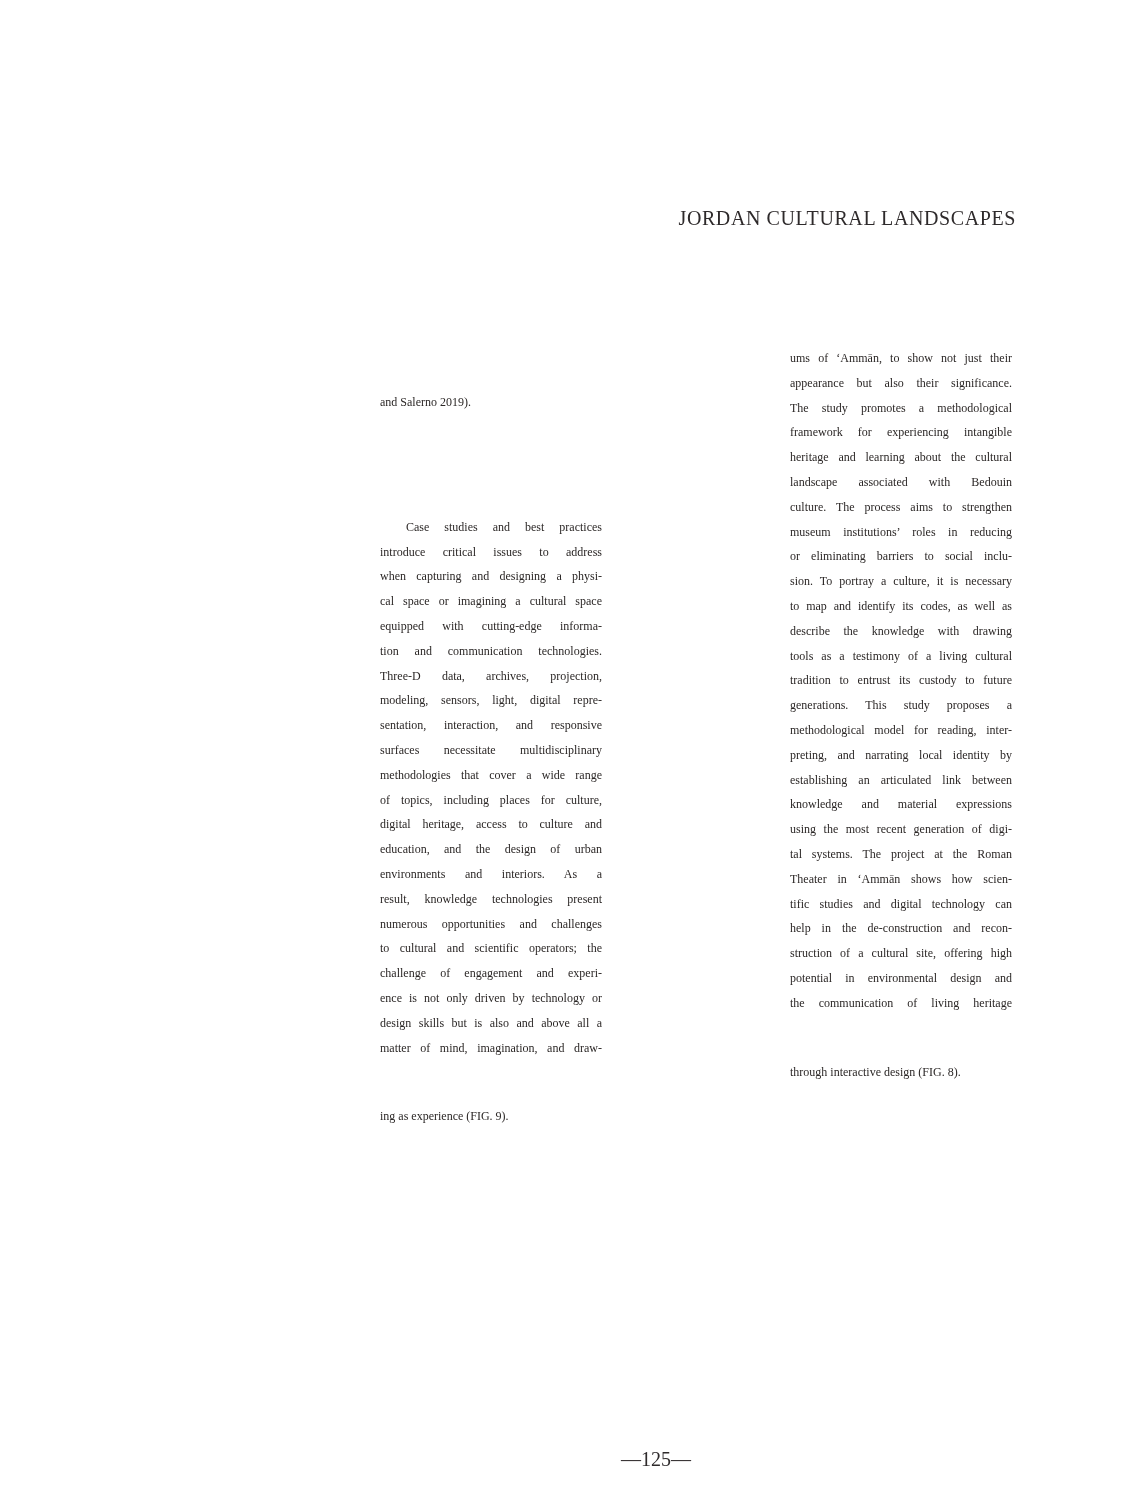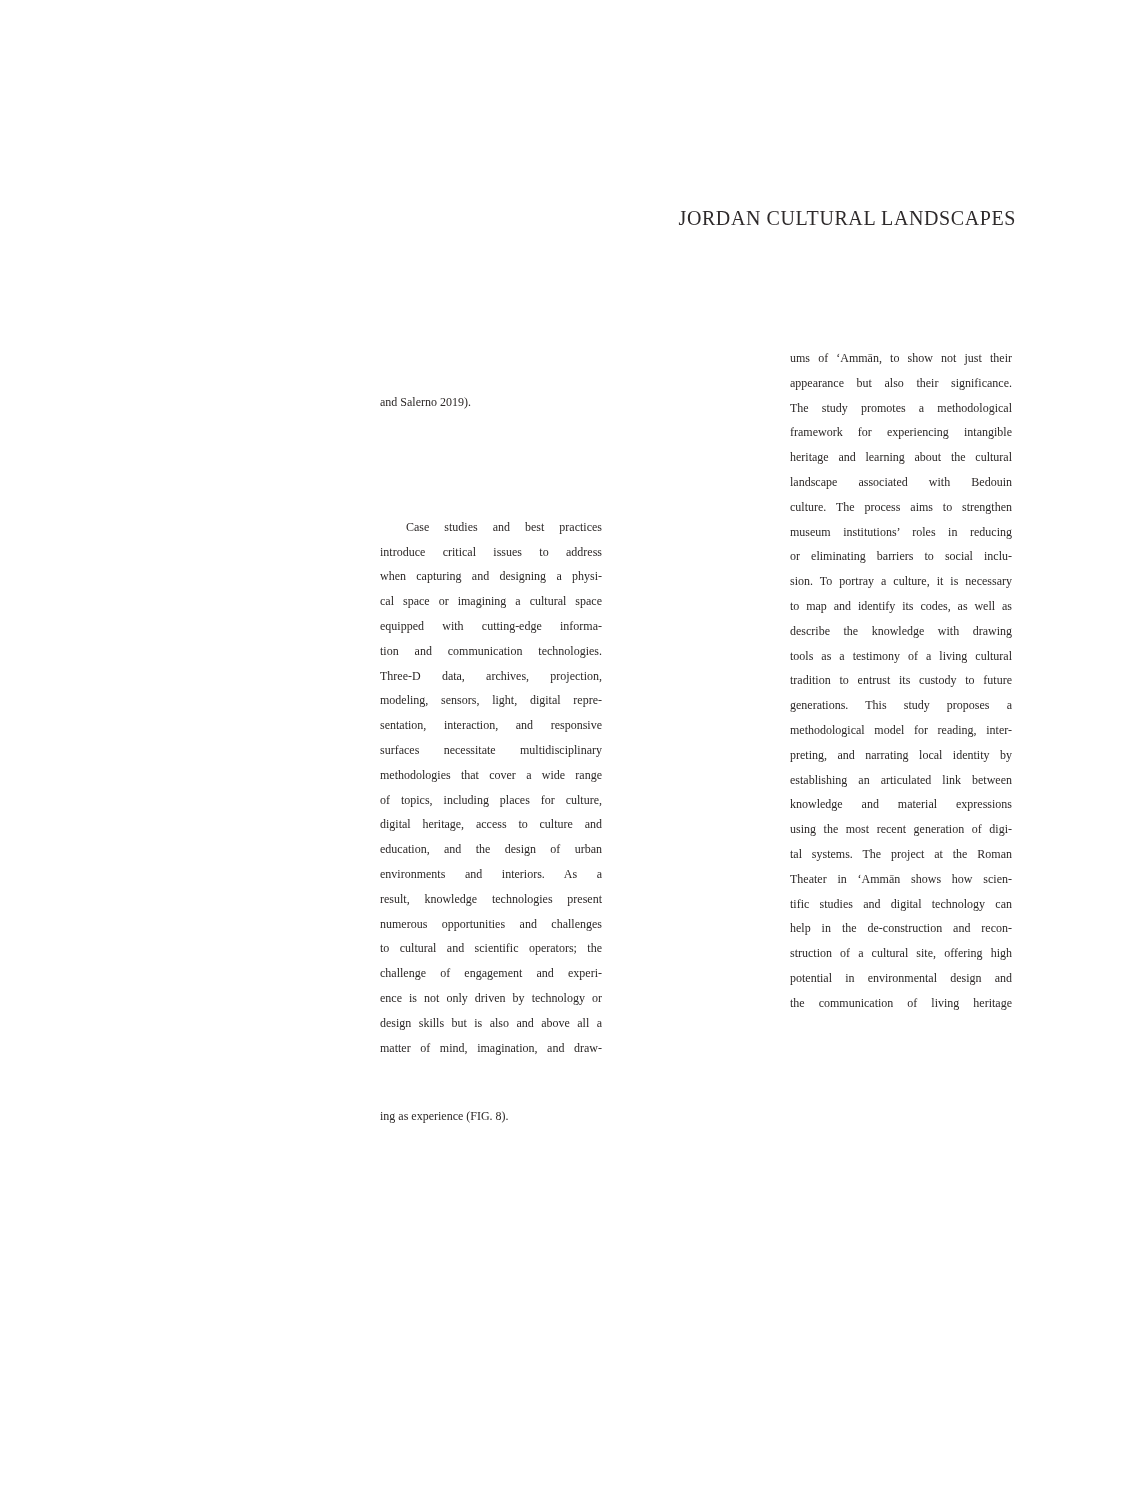--- a/index.html
+++ b/index.html
@@ -97,21 +97,21 @@
 digital heritage, access to culture and
 education, and the design of urban
 environments and interiors. As a
 result, knowledge technologies present
 numerous opportunities and challenges
 to cultural and scientific operators; the
 challenge of engagement and experi-
 ence is not only driven by technology or
 design skills but is also and above all a
 matter of mind, imagination, and draw-</div>
-        <div class="para-last">ing as experience (FIG. 8).</div>
+        <div class="para-last">ing as experience (FIG. 9).</div>
       </div>
     </div>
 
     <div class="col">
       <div>
         <div class="para-lines">ums of ‘Ammān, to show not just their
 appearance but also their significance.
 The study promotes a methodological
 framework for experiencing intangible
 heritage and learning about the cultural
@@ -130,19 +130,21 @@
 establishing an articulated link between
 knowledge and material expressions
 using the most recent generation of digi-
 tal systems. The project at the Roman
 Theater in ‘Ammān shows how scien-
 tific studies and digital technology can
 help in the de-construction and recon-
 struction of a cultural site, offering high
 potential in environmental design and
 the communication of living heritage</div>
+        <div class="para-last">through interactive design (FIG. 8).</div>
       </div>
     </div>
 
   </div>
 
+  <div class="page-number">—125—</div>
 
 </div>
 
 </body></html>

